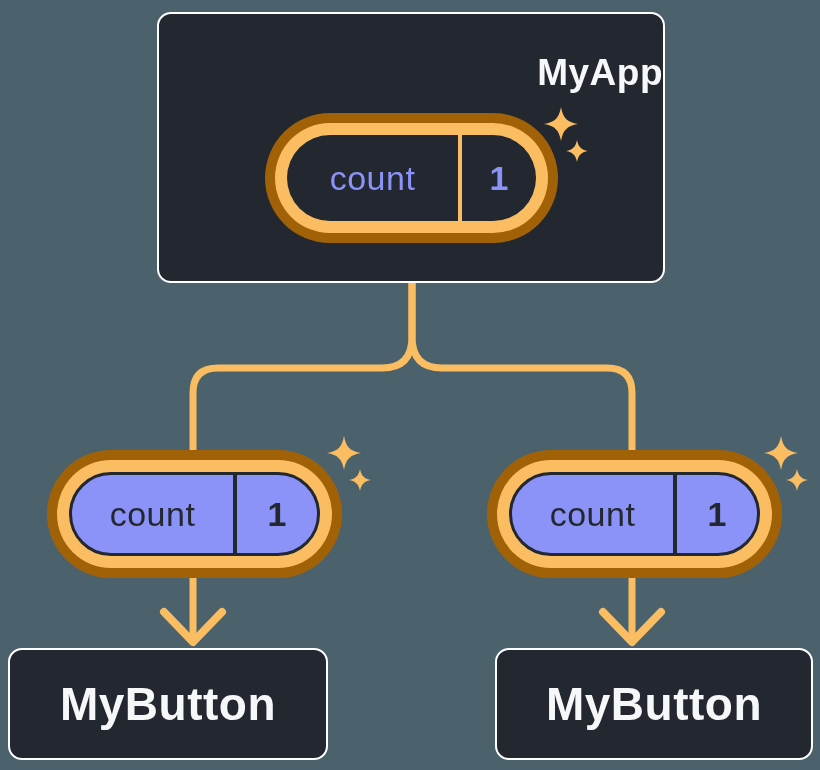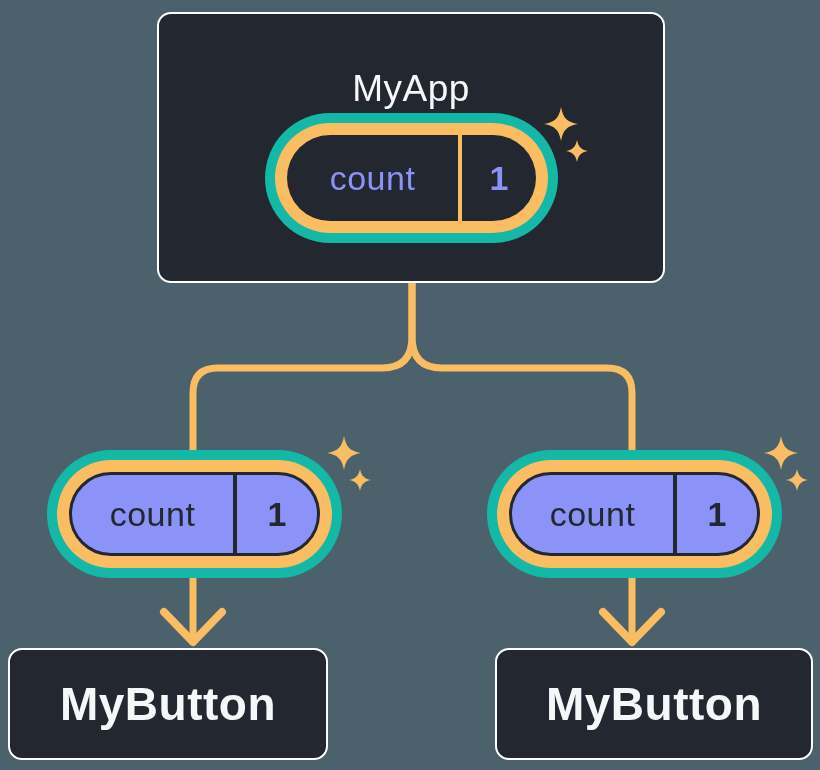--- a/index.html
+++ b/index.html
@@ -29,24 +29,24 @@
     z-index: 2;
     color: #F6F7F9;
   }
   .node.root {
     left: 157px; top: 12px;
     width: 508px; height: 271px;
   }
   .node-title {
     position: absolute;
     left: 0; right: 0;
-    top: 56px;
-    text-align: center;
+    top: 40px;
+    text-align: right;
     font-size: 37px;
-    font-weight: 400;
+    font-weight: 700;
     letter-spacing: 0.5px;
     line-height: 1;
     color: #F6F7F9;
   }
   .node.child {
     display: flex;
     align-items: center;
     justify-content: center;
   }
   .node.child-left  { left: 8px;   top: 648px; width: 320px; height: 112px; }
@@ -55,21 +55,21 @@
     font-size: 46px;
     font-weight: 600;
     letter-spacing: 0.5px;
     line-height: 1;
   }
   
   .pill-outer {
     position: absolute;
     box-sizing: border-box;
     border-radius: 999px;
-    background: #14b8a6;
+    background: #a16207;
     padding: 10px;
     display: flex;
     z-index: 3;
   }
   .pill-outer.top   { left: 265px; top: 113px; width: 293px; height: 130px; }
   .pill-outer.left  { left: 47px;  top: 450px; width: 295px; height: 128px; }
   .pill-outer.right { left: 487px; top: 450px; width: 295px; height: 128px; }
   .pill-mid {
     flex: 1;
     border-radius: 999px;

